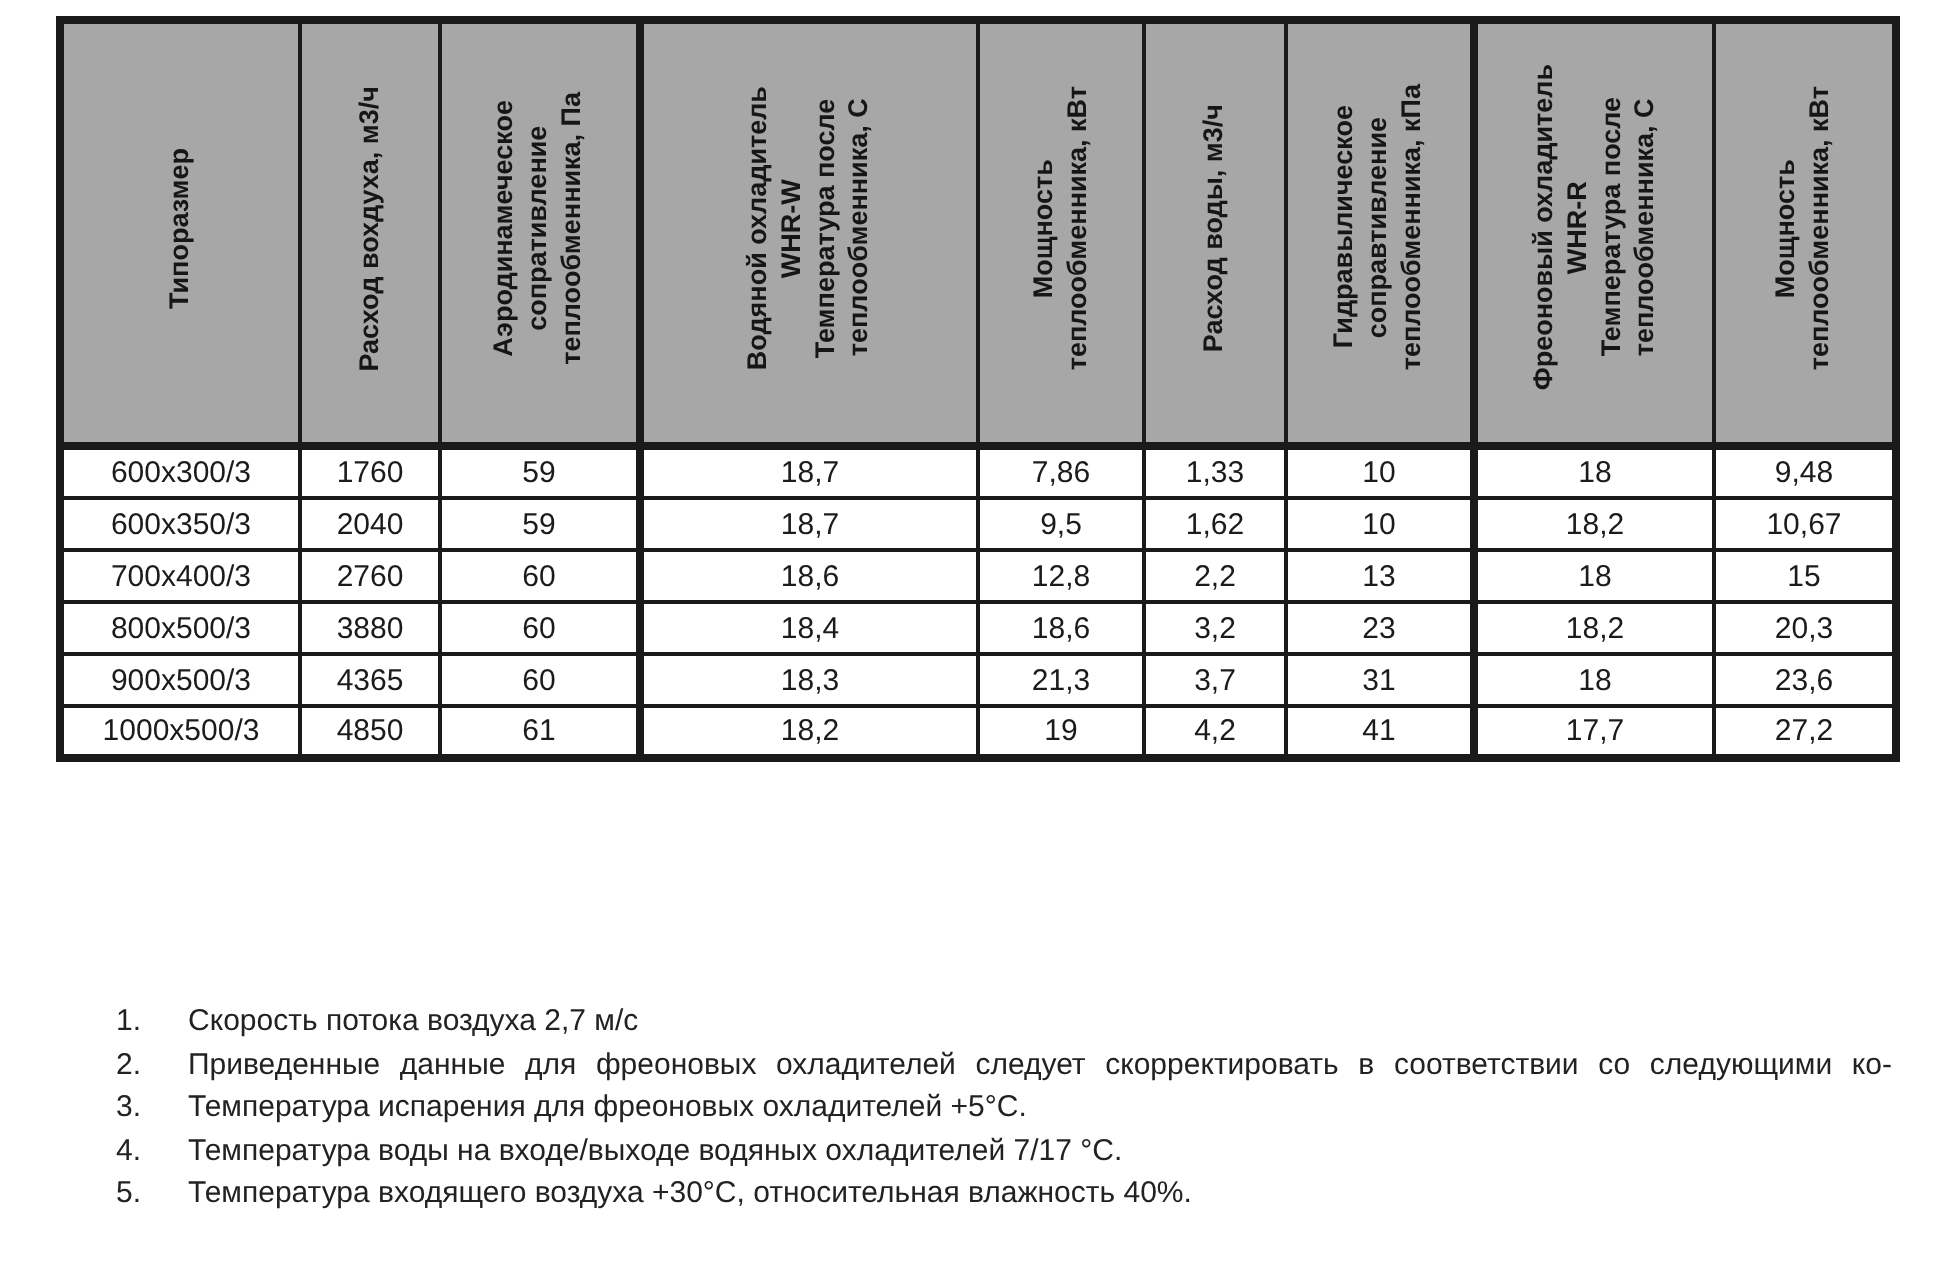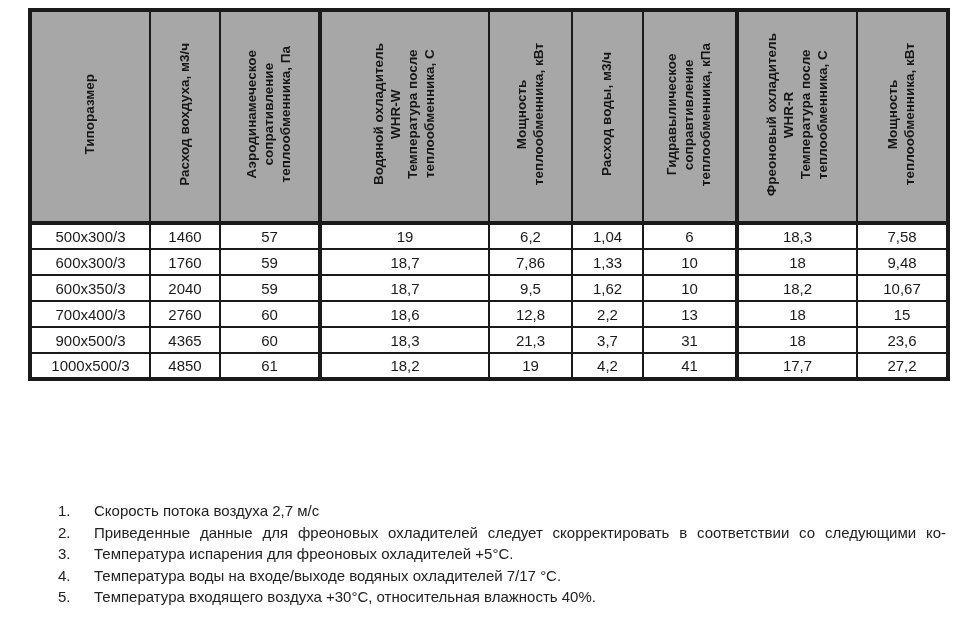--- a/index.html
+++ b/index.html
@@ -92,31 +92,20 @@
         <th class="sep"><div class="vtext">Фреоновый охладитель
 WHR-R
 Температура после
 теплообменника, С</div></th>
         <th><div class="vtext">Мощность
 теплообменника, кВт</div></th>
       </tr>
     </thead>
     <tbody id="tbody">
         <tr>
-          <td>500x300/3</td>
-          <td>1460</td>
-          <td>57</td>
-          <td class="sep">19</td>
-          <td>6,2</td>
-          <td>1,04</td>
-          <td>6</td>
-          <td class="sep">18,3</td>
-          <td>7,58</td>
-        </tr>
-        <tr>
           <td>600x300/3</td>
           <td>1760</td>
           <td>59</td>
           <td class="sep">18,7</td>
           <td>7,86</td>
           <td>1,33</td>
           <td>10</td>
           <td class="sep">18</td>
           <td>9,48</td>
         </tr>
@@ -136,20 +125,31 @@
           <td>2760</td>
           <td>60</td>
           <td class="sep">18,6</td>
           <td>12,8</td>
           <td>2,2</td>
           <td>13</td>
           <td class="sep">18</td>
           <td>15</td>
         </tr>
         <tr>
+          <td>800x500/3</td>
+          <td>3880</td>
+          <td>60</td>
+          <td class="sep">18,4</td>
+          <td>18,6</td>
+          <td>3,2</td>
+          <td>23</td>
+          <td class="sep">18,2</td>
+          <td>20,3</td>
+        </tr>
+        <tr>
           <td>900x500/3</td>
           <td>4365</td>
           <td>60</td>
           <td class="sep">18,3</td>
           <td>21,3</td>
           <td>3,7</td>
           <td>31</td>
           <td class="sep">18</td>
           <td>23,6</td>
         </tr>

